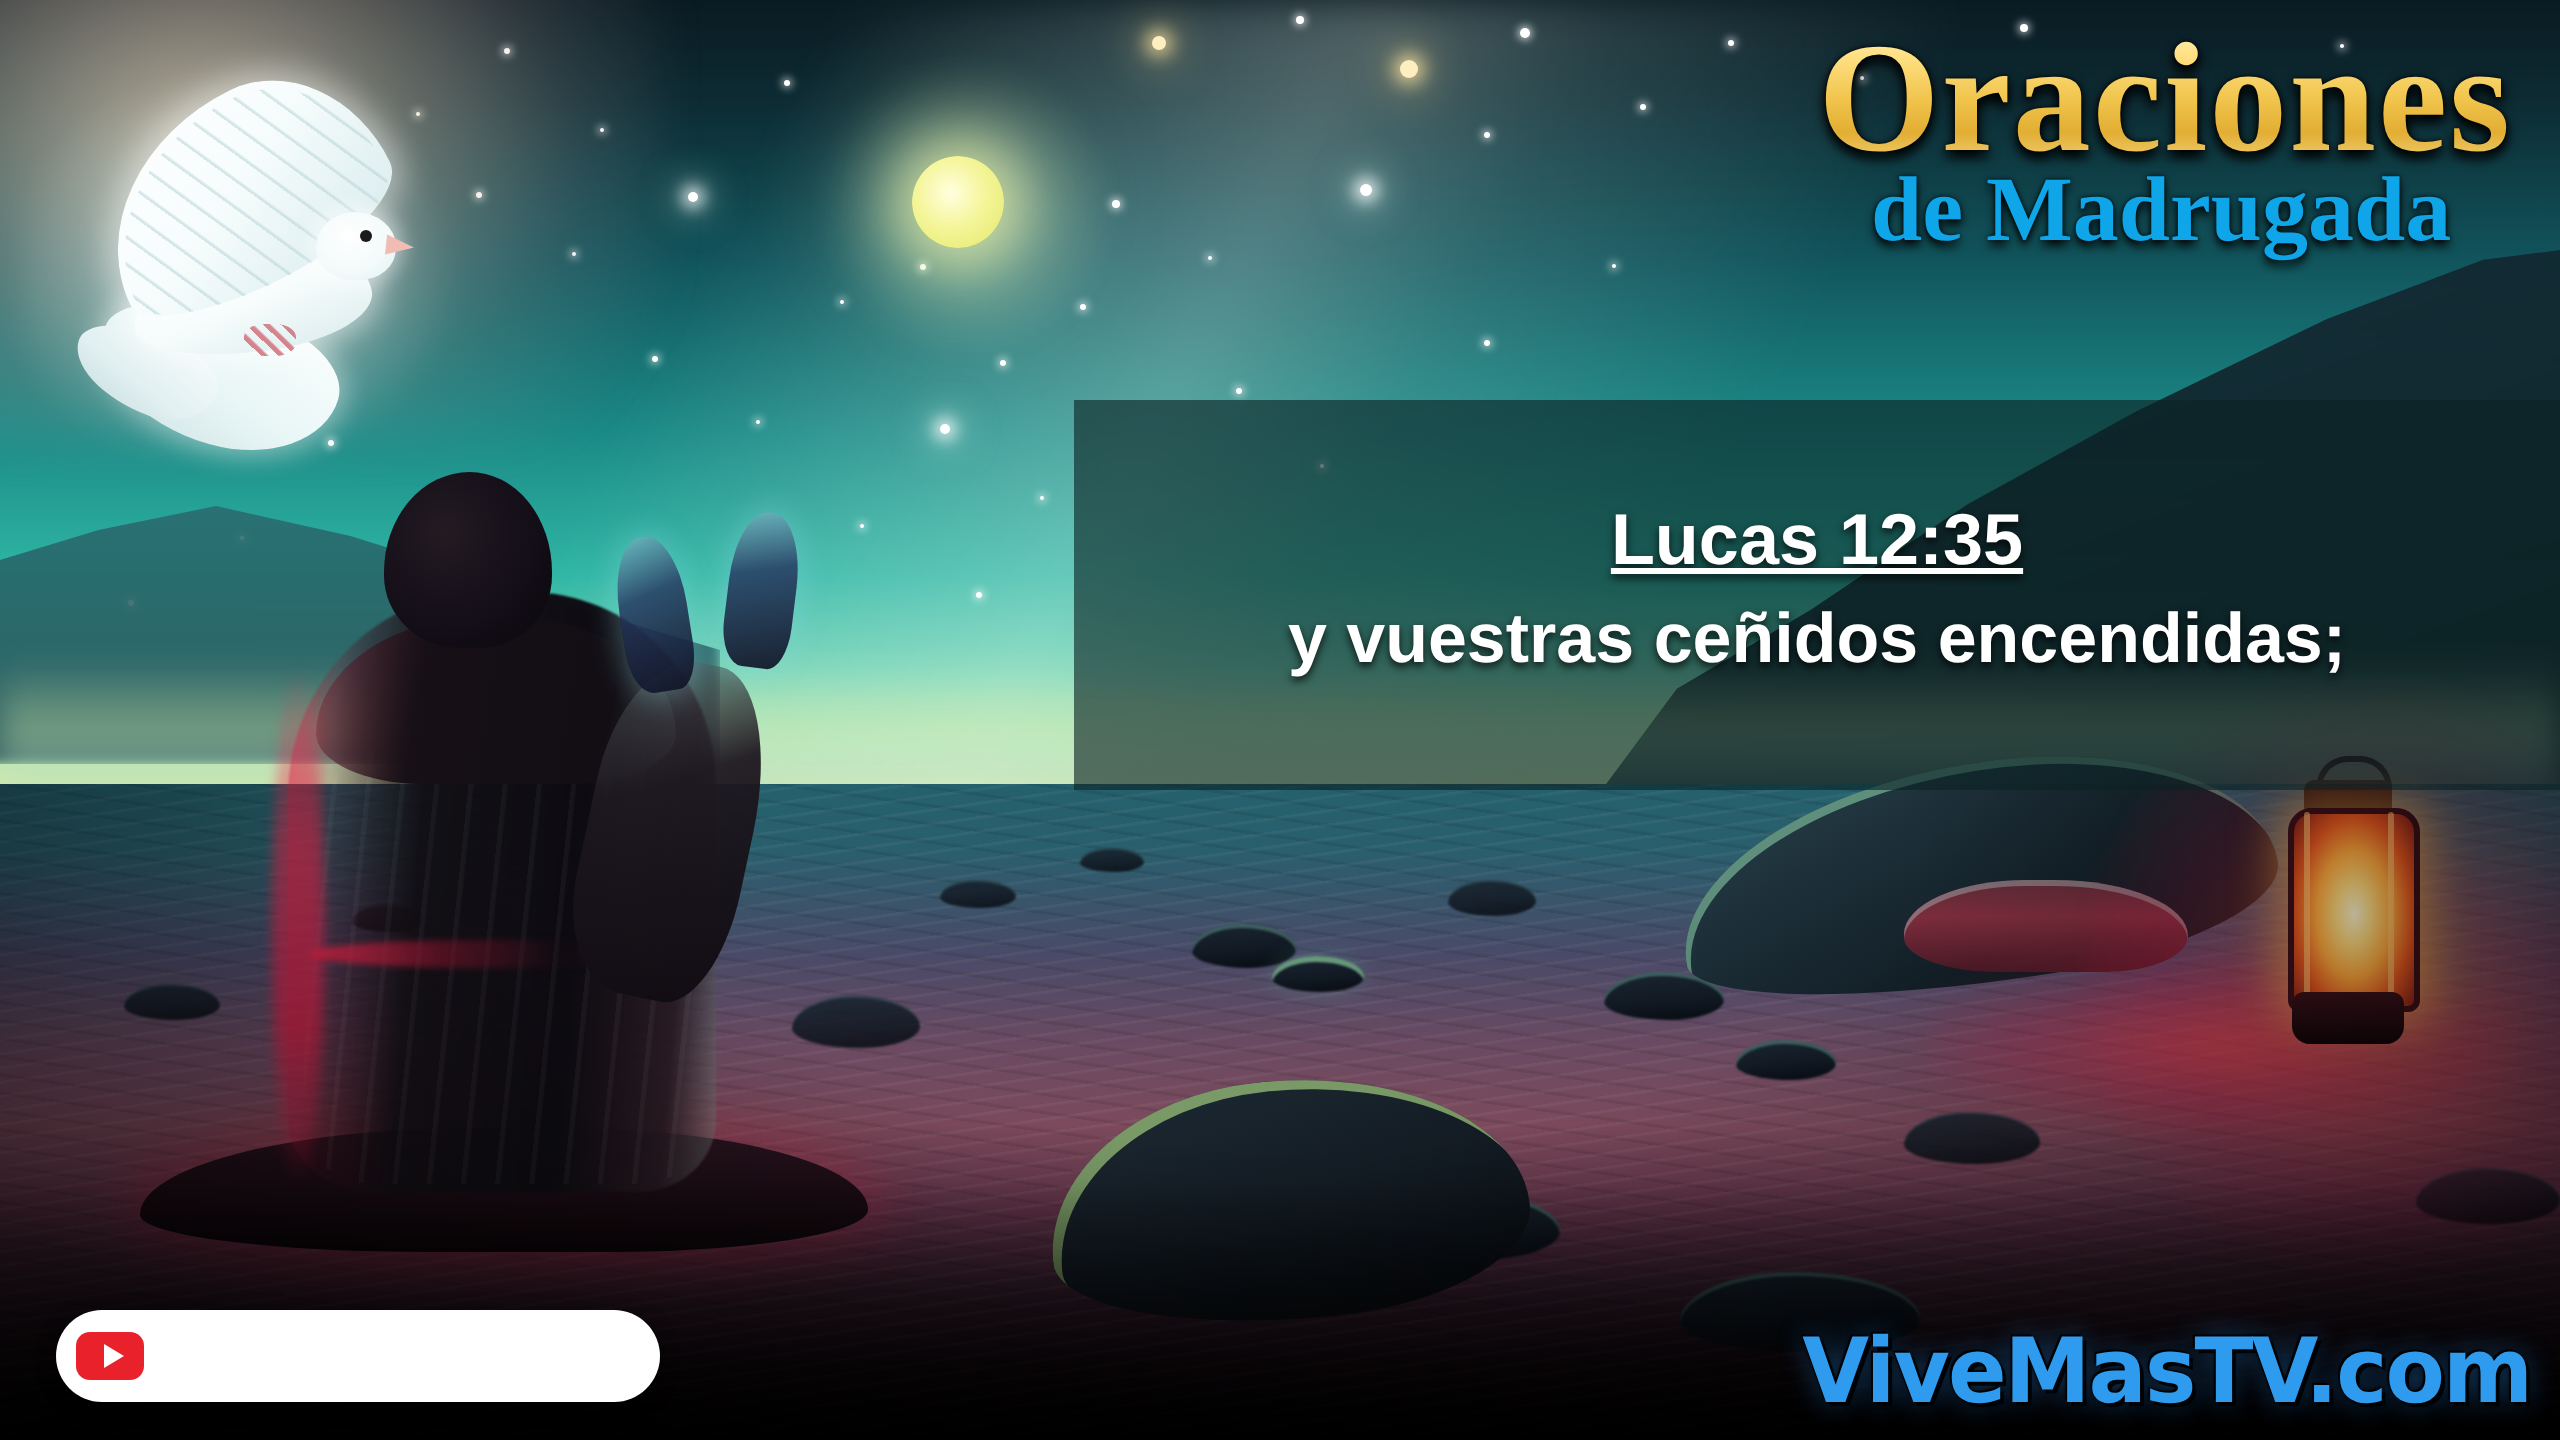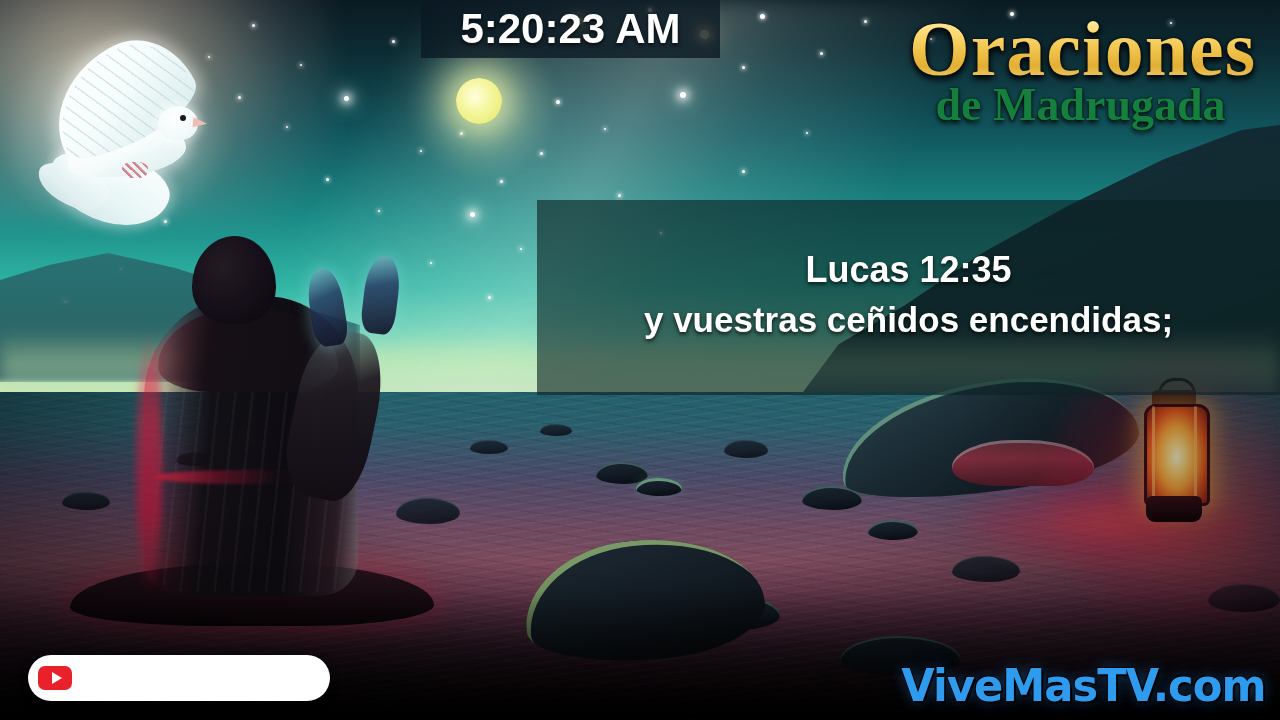--- a/index.html
+++ b/index.html
@@ -353,21 +353,21 @@
     -webkit-text-fill-color: transparent;
     filter: drop-shadow(0 3px 3px rgba(0,0,0,.85)) drop-shadow(0 0 1px rgba(0,0,0,.9));
   }
   .brand-sub {
     display: block;
     margin-top: -6px;
     margin-right: 4px;
     font-family: "Liberation Serif", "DejaVu Serif", serif;
     font-weight: bold;
     font-size: 46px;
-    color: #15803d;
+    color: #0ea5e9;
     text-shadow: 0 3px 5px rgba(0,0,0,.9), 0 0 2px rgba(0,0,0,.8);
   }
 
   
   .verse-panel {
     position: absolute;
     left: 537px; top: 200px;
     width: 743px; height: 195px;
     background: rgba(12, 34, 36, 0.62);
     display: flex;
@@ -378,20 +378,21 @@
     box-sizing: border-box;
   }
   .verse-ref {
     color: #ffffff;
     font-family: "Liberation Sans", sans-serif;
     font-weight: bold;
     font-size: 36px;
     line-height: 1.18;
     text-shadow: 0 2px 4px rgba(0,0,0,.8);
     margin-bottom: 4px;
+    text-decoration: underline;
   }
   .verse-line {
     color: #ffffff;
     font-family: "Liberation Sans", sans-serif;
     font-weight: bold;
     font-size: 35px;
     line-height: 1.45;
     white-space: nowrap;
     text-shadow: 0 2px 4px rgba(0,0,0,.8);
   }
@@ -638,23 +639,20 @@
     <div class="dove-wing-up"></div>
     <div class="dove-wing-feathers"></div>
     <div class="dove-head"></div>
     <div class="dove-eye"></div>
     <div class="dove-beak"></div>
   </div>
 
   <div class="ground-vignette"></div>
   <div class="bottom-fade"></div>
 
-  <div class="clock-panel">
-    <span class="clock-text">5:20:23 AM</span>
-  </div>
 
   <div class="brand">
     <span class="brand-main">Oraciones</span>
     <span class="brand-sub">de Madrugada</span>
   </div>
 
   <div class="verse-panel">
     <div class="verse-ref">Lucas 12:35</div>
     <div class="verse-line">y vuestras ceñidos encendidas;</div>
   </div>

